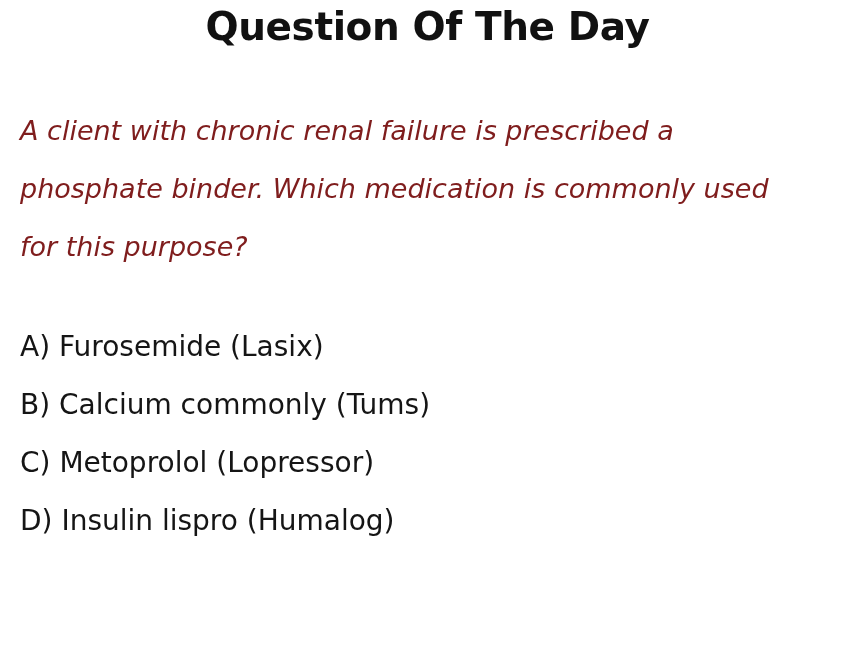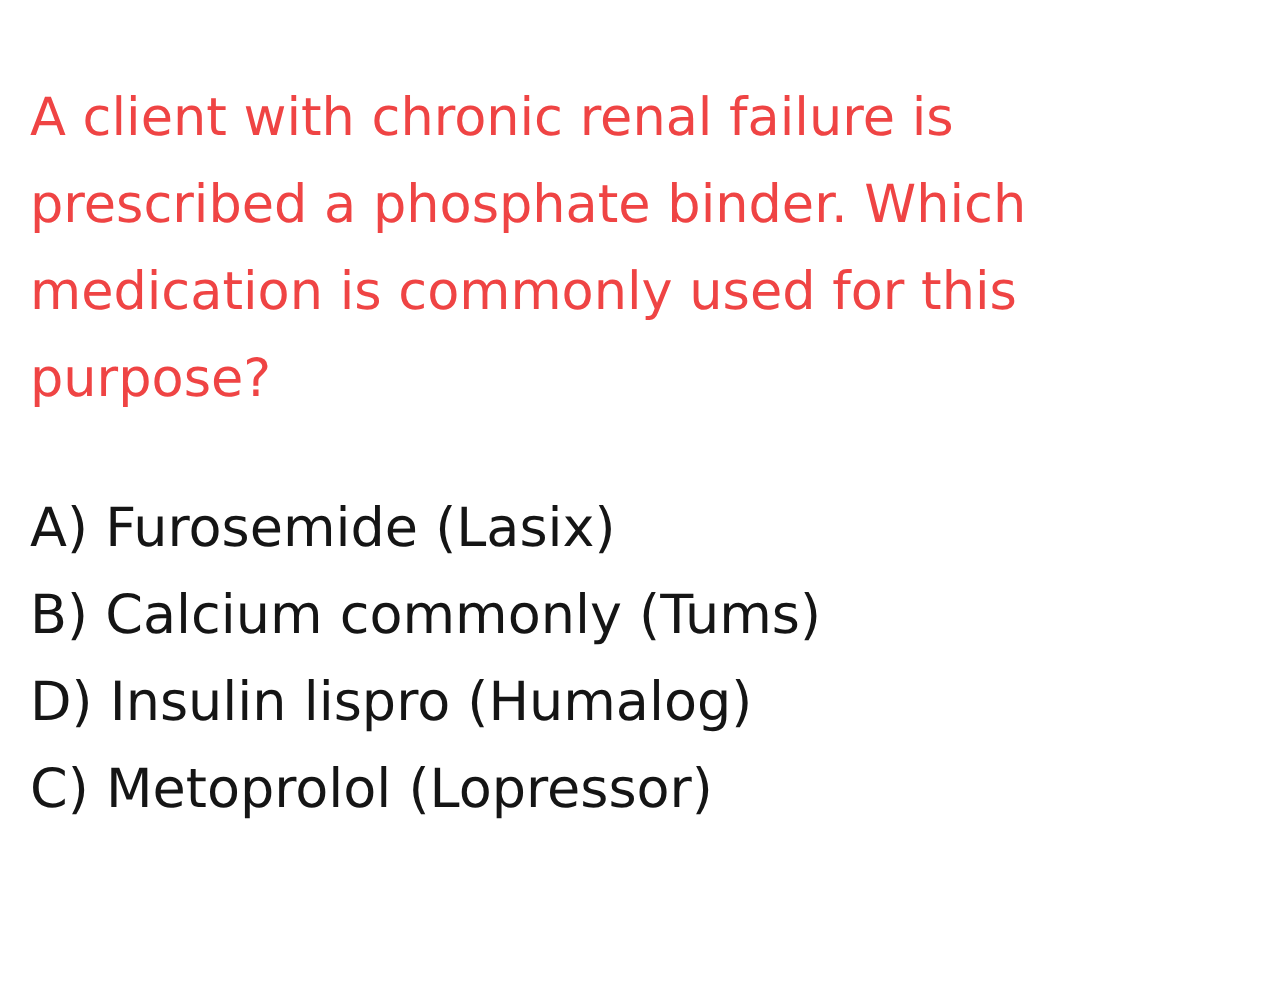--- a/index.html
+++ b/index.html
@@ -27,45 +27,47 @@
     text-align: center;
     font-family: "DejaVu Sans", sans-serif;
     font-weight: 700;
     font-size: 39px;
     line-height: 50px;
     letter-spacing: -0.4px;
     color: #111111;
   }
   .question-block {
     margin-top: 50px;
-    font-size: 35px;
+    font-size: 27px;
     line-height: 58px;
     font-weight: 400;
-    color: #ef4444;
+    color: #7f1d1d;
     max-width: 790px;
+    font-style: italic;
   }
   .options-block {
     margin-top: 42px;
-    font-size: 36px;
+    font-size: 28px;
     line-height: 58px;
     font-weight: 400;
     color: #151515;
   }
   .option-line {
     white-space: nowrap;
   }
 </style>
 </head>
 <body>
 
 <div class="page">
 
+  <h1 class="qotd-title">Question Of The Day</h1>
 
   <div class="question-block">A client with chronic renal failure is prescribed a phosphate binder. Which medication is commonly used for this purpose?</div>
 
   <div class="options-block">
     <div class="option-line">A) Furosemide (Lasix)</div>
     <div class="option-line">B) Calcium commonly (Tums)</div>
+    <div class="option-line">C) Metoprolol (Lopressor)</div>
     <div class="option-line">D) Insulin lispro (Humalog)</div>
-    <div class="option-line">C) Metoprolol (Lopressor)</div>
   </div>
 
 </div>
 
 </body></html>

